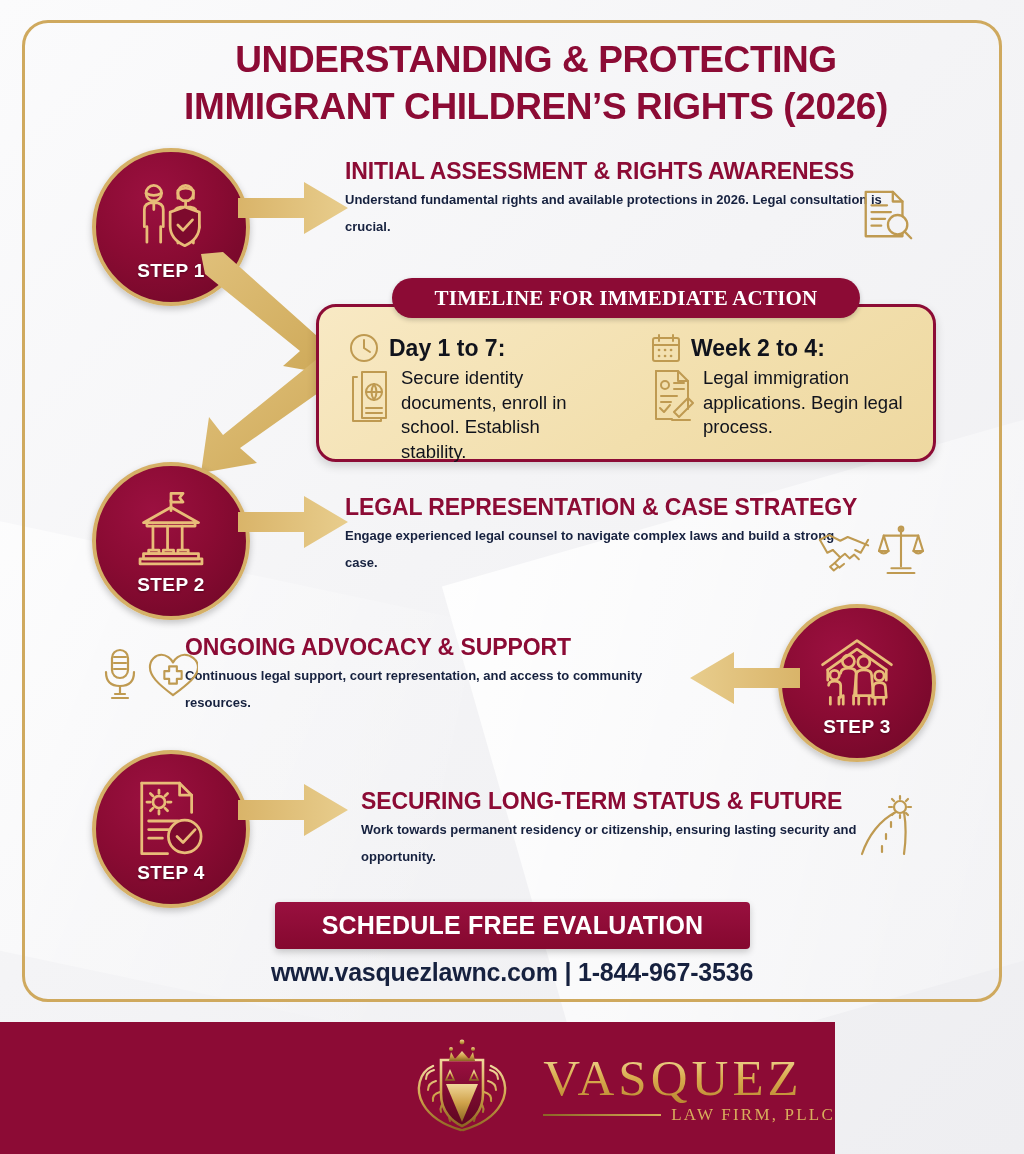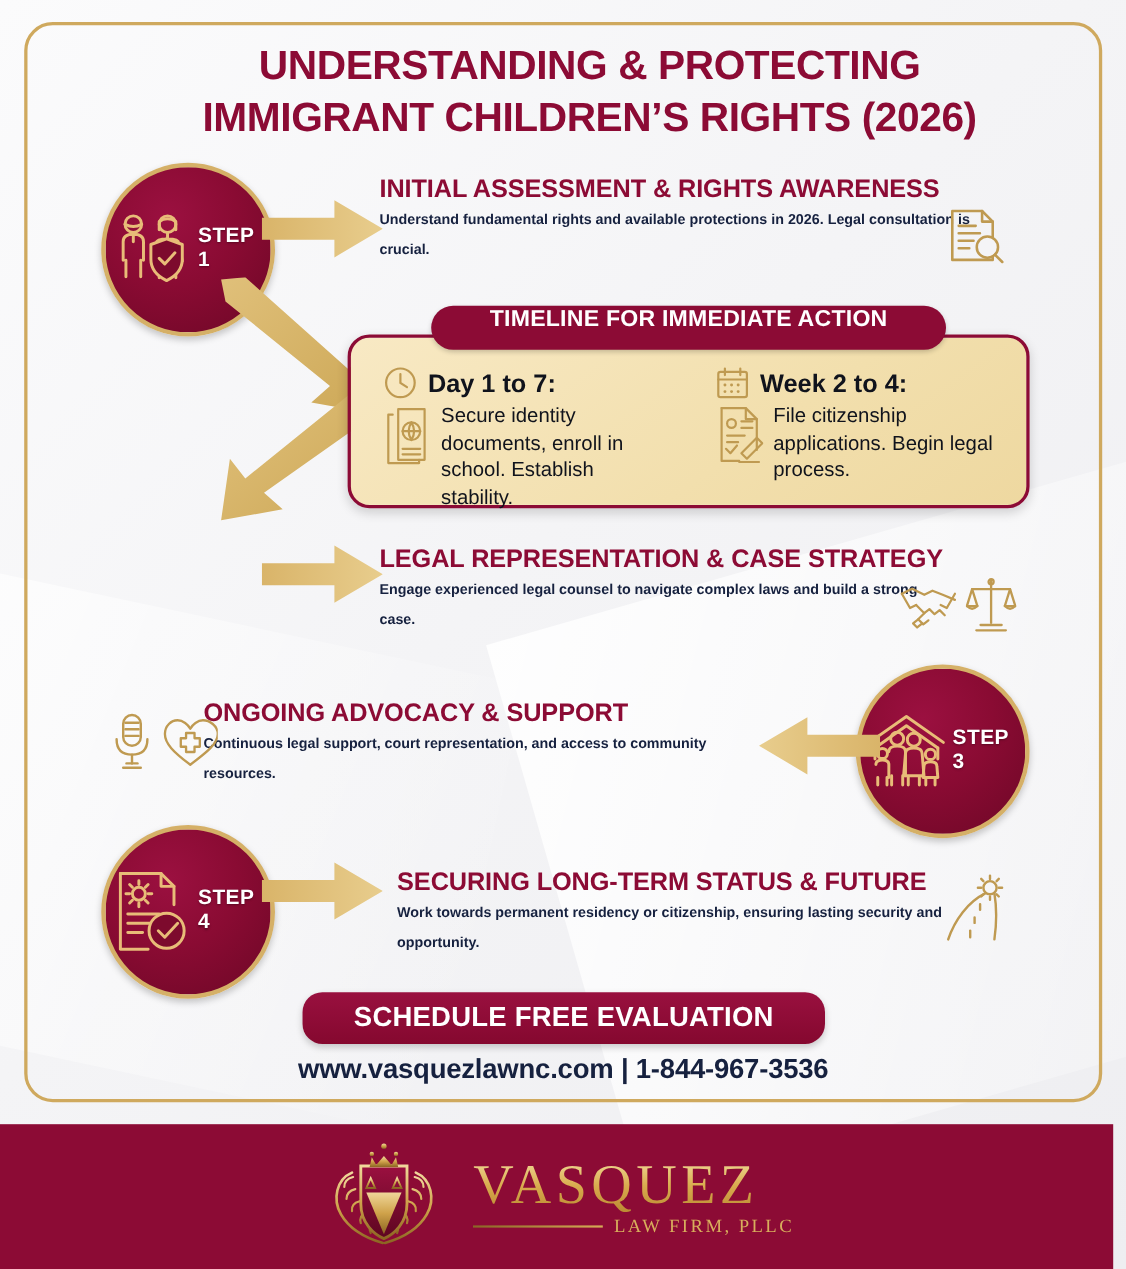--- a/index.html
+++ b/index.html
@@ -44,21 +44,21 @@
   }
   #title .l2{display:block;}
 
   
   .step-circle{
     position:absolute;
     border-radius:50%;
     background:radial-gradient(circle at 38% 30%,#9b1040 0%,#8a0b33 45%,#6d0726 100%);
     border:4px solid #d5b067;
     box-shadow:0 3px 7px rgba(0,0,0,.22);
-    display:flex;flex-direction:row;align-items:center;justify-content:center;
+    display:flex;flex-direction:column;align-items:center;justify-content:center;
   }
   .step-circle .ico{ width:86px;height:86px;display:block;margin-top:4px;}
   .step-circle .lbl{
     color:#fff;font-weight:800;font-size:19px;letter-spacing:.4px;
     margin-top:-2px;text-shadow:0 1px 2px rgba(0,0,0,.35);
   }
   #step1-circle{left:92px;top:148px;width:158px;height:158px;}
   #step2-circle{left:92px;top:462px;width:158px;height:158px;}
   #step3-circle{left:778px;top:604px;width:158px;height:158px;}
   #step4-circle{left:92px;top:750px;width:158px;height:158px;}
@@ -93,23 +93,24 @@
     border-radius:20px;
   }
   #timeline-panel{
     background:linear-gradient(145deg,#f8e9c4 0%,#f2dfad 60%,#eed8a0 100%);
     border:3px solid #8c0b35;
     box-shadow:0 4px 10px rgba(0,0,0,.16);
   }
   #timeline-badge{
     position:absolute;left:392px;top:278px;width:468px;height:40px;
     background:#8c0b35;border-radius:20px;
-    display:flex;align-items:flex-start;justify-content:center;
+    display:flex;align-items:center;justify-content:center;
     color:#fff;font-weight:800;font-size:21px;letter-spacing:.2px;
     box-shadow:0 2px 5px rgba(0,0,0,.2);
+    font-family:Liberation Serif, serif;
   }
   .tl-col{position:absolute;top:332px;width:255px;}
   #tl-col-left{left:348px;}
   #tl-col-right{left:650px;}
   .tl-head{
     display:flex;align-items:center;gap:9px;
     font-weight:800;font-size:23px;color:#10131c;line-height:28px;text-align:center;
   }
   .tl-head .glyph{width:32px;height:32px;flex:0 0 32px;}
   .tl-body{display:flex;gap:9px;margin-top:2px;}
@@ -121,36 +122,36 @@
   #icons-1{left:858px;top:186px;}
   #icons-2{left:818px;top:524px;}
   #icons-3{left:100px;top:648px;}
   #icons-4{left:858px;top:794px;}
   .side-icons svg{display:block;}
 
   
   #cta-button{
     position:absolute;left:275px;top:902px;width:475px;height:47px;
     background:linear-gradient(180deg,#99103f 0%,#85082f 100%);
-    border-radius:18px;
+    border-radius:4px;
     display:flex;align-items:center;justify-content:center;
     color:#fff;font-weight:800;font-size:25px;letter-spacing:.2px;
     box-shadow:0 3px 7px rgba(0,0,0,.2);
     cursor:pointer;
   }
   #contact-line{
     position:absolute;left:0;top:958px;width:1024px;text-align:center;
     color:#16213f;font-size:25px;font-weight:600;letter-spacing:-.2px;
   }
 
   
   #footer{
-    position:absolute;left:0;top:1022px;width:1012px;height:132px;
+    position:absolute;left:0;top:1022px;width:835px;height:132px;
     background:#8c0b35;
-    display:flex;align-items:center;justify-content:center;gap:22px;
+    display:flex;align-items:center;justify-content:flex-end;gap:22px;
   }
   #footer-wordmark{display:flex;flex-direction:column;align-items:flex-start;}
   #brand-name{
     font-family:"Liberation Serif",serif;
     font-size:51px;letter-spacing:4px;font-weight:400;
     background:linear-gradient(180deg,#f4dfa0 0%,#d9ab4e 50%,#b8862f 100%);
     -webkit-background-clip:text;background-clip:text;color:transparent;
     line-height:54px;
   }
   #brand-sub-row{display:flex;align-items:center;gap:10px;width:100%;}
@@ -280,24 +281,40 @@
             <path d="M6 3v48h16"></path>
             <path d="M28 3v10h10"></path>
           <circle cx="15" cy="17" r="4"></circle>
             <path d="M24 15h10 M24 21h10"></path>
           <path d="M11 28h16 M11 34h10"></path>
             <path d="M10 40l4 4 6-7"></path>
           <path d="M24 44l14-14 5 5-14 14z"></path>
             <path d="M22 52h18"></path>
           </g>
       </svg>
-      <p>File citizenship applications. Begin legal process.</p>
+      <p>Legal immigration applications. Begin legal process.</p>
     </div>
   </div>
 
+  <div class="step-circle" id="step2-circle">
+    <svg class="ico" viewBox="0 0 100 100">
+      <g fill="none" stroke="#e8bc78" stroke-width="3.2" stroke-linecap="round" stroke-linejoin="round">
+        <path d="M50 12v12"></path>
+          <path d="M50 4h14l-4 5 4 5H50z"></path>
+        <path d="M18 38L50 20l32 18z"></path>
+        <path d="M22 38v4h56v-4"></path>
+        <path d="M29 42v28 M29 70h-5v4h12v-4h-5"></path>
+        <path d="M46 42v28 M46 70h-5v4h12v-4h-5"></path>
+        <path d="M63 42v28 M63 70h-5v4h12v-4h-5"></path>
+        <path d="M18 74h64v6H18z"></path>
+          <path d="M14 80h72v6H14z"></path>
+        </g>
+    </svg>
+    <span class="lbl">STEP 2</span>
+  </div>
 
   <svg class="arrow" id="arrow2" viewBox="0 0 110 60">
     <path d="M0 20h66V4l44 26-44 26V40H0z" fill="url(#gA)"></path>
   </svg>
 
   <div class="block" id="block2">
     <h2>LEGAL REPRESENTATION &amp; CASE STRATEGY</h2>
     <p>Engage experienced legal counsel to navigate complex laws and build a strong case.</p>
   </div>
 

